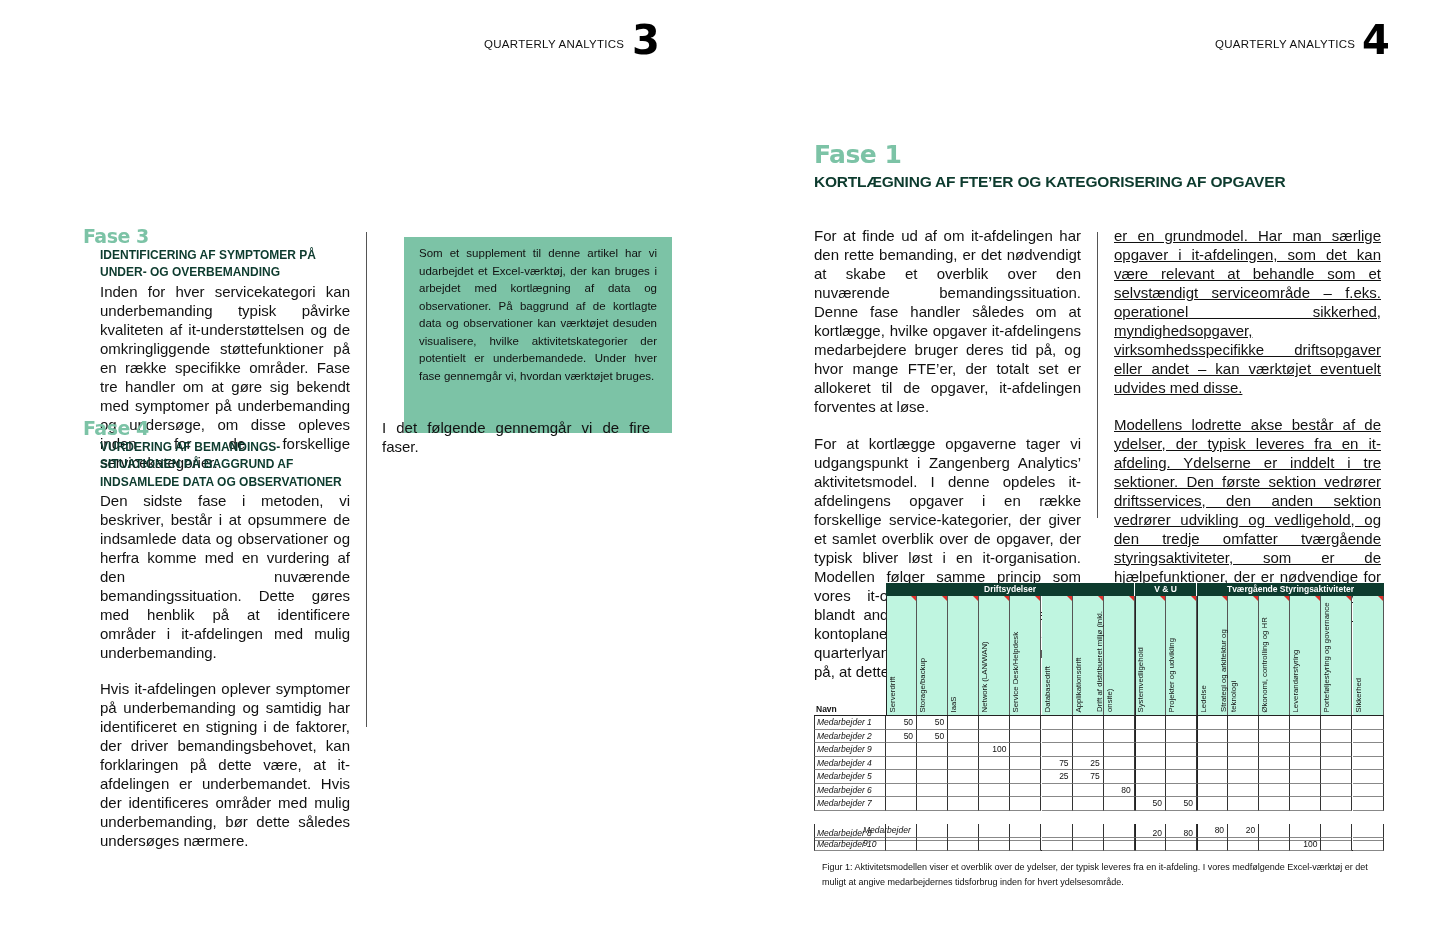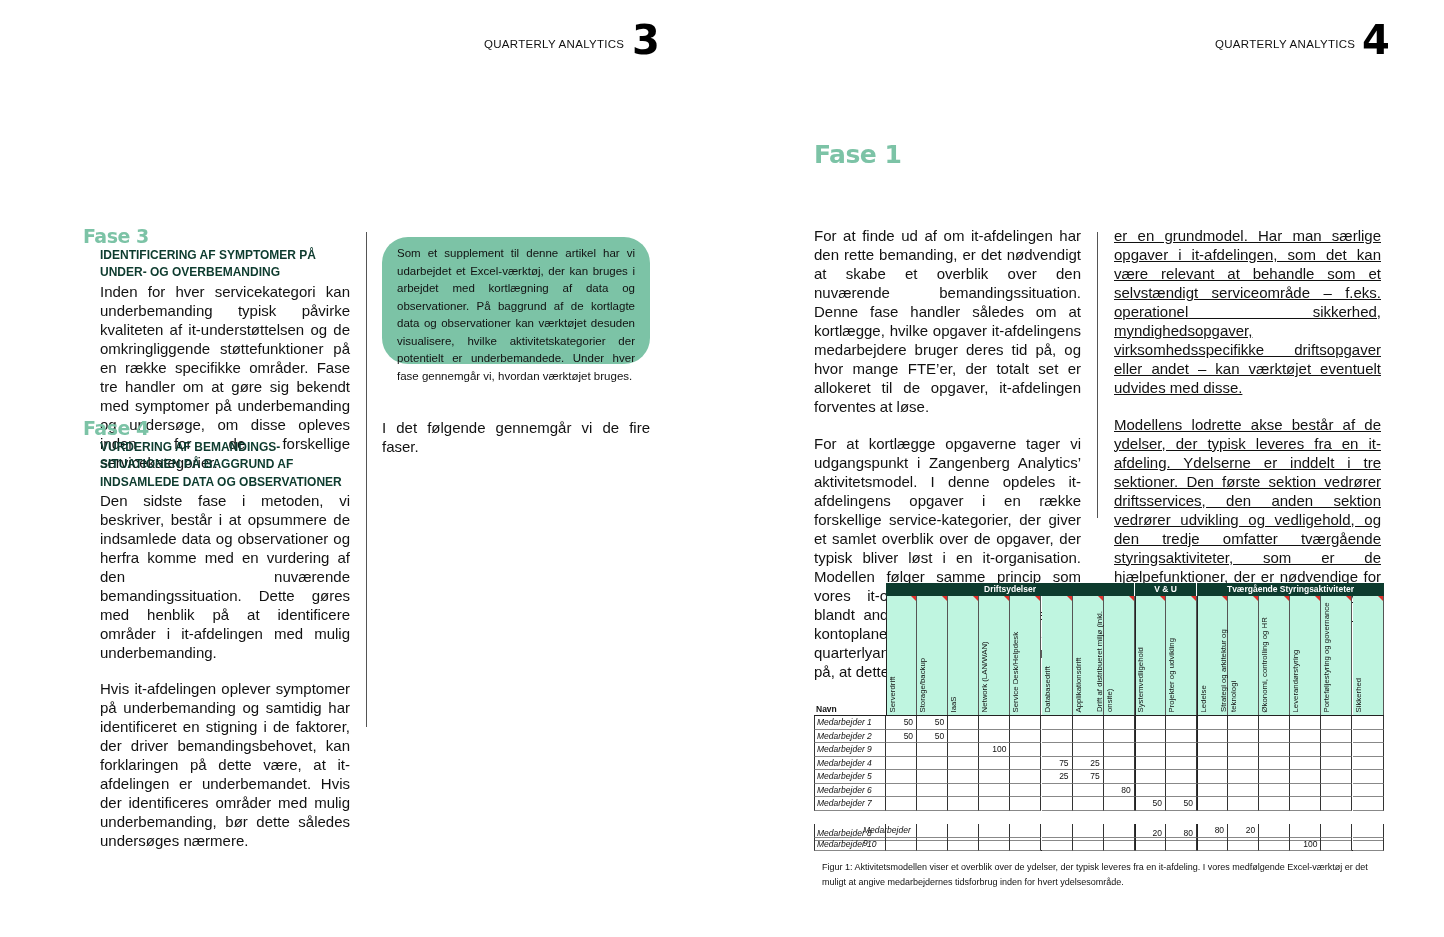--- a/index.html
+++ b/index.html
@@ -48,30 +48,31 @@
     <div class="fase-sub">VURDERING AF BEMANDINGS-</div>
     <div class="fase-sub">SITUATIONEN PÅ BAGGRUND AF</div>
     <div class="fase-sub">INDSAMLEDE DATA OG OBSERVATIONER</div>
     <p class="body-text">Den sidste fase i metoden, vi beskriver, består i at opsummere de indsamlede data og observationer og herfra komme med en vurdering af den nuværende bemandingssituation. Dette gøres med henblik på at identificere områder i it-afdelingen med mulig underbemanding.</p>
     <p class="body-text" style="margin-top:17px;">Hvis it-afdelingen oplever symptomer på underbemanding og samtidig har identificeret en stigning i de faktorer, der driver bemandingsbehovet, kan forklaringen på dette være, at it-afdelingen er underbemandet. Hvis der identificeres områder med mulig underbemanding, bør dette således undersøges nærmere.</p>
   </div>
 </div>
 
 <div class="abs rule" style="left:366px; top:232px; height:495px;"></div>
 
-<div class="abs green-box" style="left:382px; top:237px; width:268px; height:127px;border-radius:26px;">
+<div class="abs green-box" style="left:404px; top:237px; width:268px; height:196px;">
   <p>Som et supplement til denne artikel har vi udarbejdet et Excel-værktøj, der kan bruges i arbejdet med kortlægning af data og observationer. På baggrund af de kortlagte data og observationer kan værktøjet desuden visualisere, hvilke aktivitetskategorier der potentielt er underbemandede. Under hver fase gennemgår vi, hvordan værktøjet bruges.</p>
 </div>
 <div class="abs body-text" style="left:382px; top:418px; width:268px;">I det følgende gennemgår vi de fire faser.</div>
 
 <div class="abs running-head" style="left:1215px; top:38px;">QUARTERLY ANALYTICS</div>
 <div class="abs page-num" style="left:1362px; top:20px;">4</div>
 
 <div class="abs" style="left:814px; top:142px; width:570px;">
   <div class="fase-title big">Fase 1</div>
+  <div class="fase-sub big" style="margin-top:6px;">KORTLÆGNING AF FTE’ER OG KATEGORISERING AF OPGAVER</div>
 </div>
 
 <div class="abs" style="left:814px; top:226px; width:267px;">
   <p class="body-text">For at finde ud af om it-afdelingen har den rette bemanding, er det nødvendigt at skabe et overblik over den nuværende bemandingssituation. Denne fase handler således om at kortlægge, hvilke opgaver it-afdelingens medarbejdere bruger deres tid på, og hvor mange FTE’er, der totalt set er allokeret til de opgaver, it-afdelingen forventes at løse.</p>
   <p class="body-text" style="margin-top:17.5px;">For at kortlægge opgaverne tager vi udgangspunkt i Zangenberg Analytics’ aktivitetsmodel. I denne opdeles it-afdelingens opgaver i en række forskellige service-kategorier, der giver et samlet overblik over de opgaver, der typisk bliver løst i en it-organisation. Modellen følger samme princip som vores it-omkostningsmodel, som vi blandt andet gennemgår i artiklen “It-kontoplanen”, som kan hentes på quarterlyanalytics.dk. Vær opmærksom på, at dette</p>
 </div>
 
 <div class="abs rule" style="left:1097px; top:232px; height:286px;"></div>
 
 <div class="abs" style="left:1114px; top:226px; width:267px;text-decoration:underline;">

